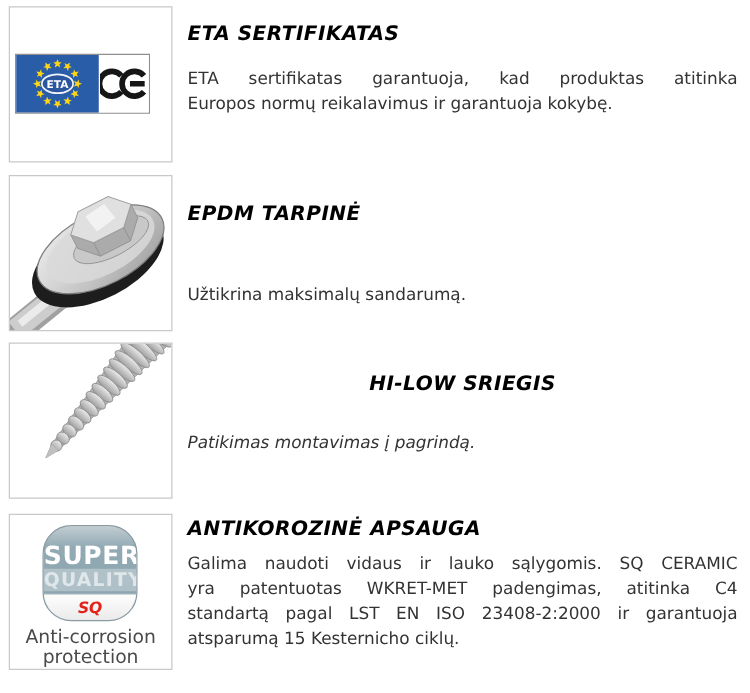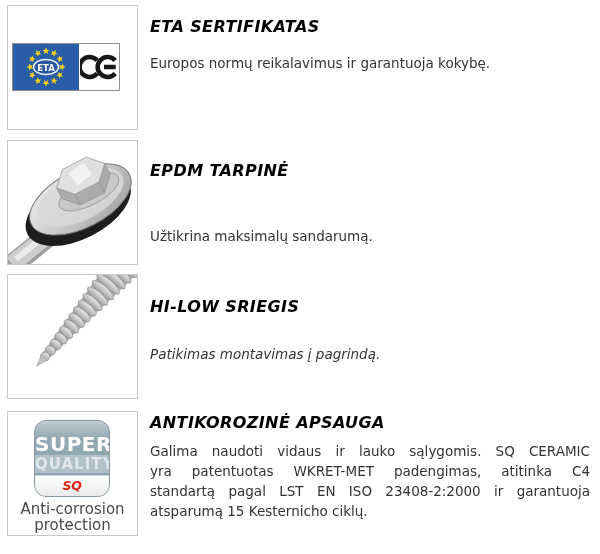--- a/index.html
+++ b/index.html
@@ -25,36 +25,36 @@
   .txt h2 {
     margin:0; font-size:16px; line-height:20px; font-weight:bold;
     color:var(--heading,#000); letter-spacing:0.4px;font-style:italic;
   }
   .para { font-size:13.5px; line-height:20px; color:var(--body,#333); }
   .para > div { text-align:justify; text-align-last:justify; }
   .para > div:last-child { text-align-last:left; }
 
   .r1 .txt h2 { margin-top:12px; }  .r1 .para { margin-top:16px; }
   .r2 .txt h2 { margin-top:21px; }  .r2 .para { margin-top:45px; }
-  .r3 .txt h2 { margin-top:23px; }  .r3 .para { margin-top:27px;font-style:italic; }
+  .r3 .txt h2 { margin-top:23px;text-align:center; }  .r3 .para { margin-top:27px;font-style:italic; }
   .r4 .txt h2 { margin-top:2px;  }  .r4 .para { margin-top:8px; }
 
   
   .etace {
     position:absolute; left:4px; top:37px;
     display:flex; height:46px; border:1px solid #8f8f8f; background:#fff;
   }
   .eta-blue { width:66px; height:46px; background:var(--eu-blue,#2a5da8); position:relative; }
   .ce-white { width:40px; height:46px; background:#fff; display:flex; align-items:center; justify-content:center; }
   .sr { position:absolute; width:1px; height:1px; overflow:hidden; clip:rect(0 0 0 0); white-space:nowrap; }
 
   
   .badge {
     position:absolute; left:26px; top:8px; width:76px; height:77px;
-    border-radius:12px; border:1px solid #8a9aa3; box-sizing:border-box;
+    border-radius:23px; border:1px solid #8a9aa3; box-sizing:border-box;
     background:linear-gradient(180deg,#c2cdd2 0%,#93aab4 22%,#87a1ac 100%);
     overflow:hidden; display:flex; flex-direction:column;
   }
   .b-super {
     margin-top:13px; font-size:20px; line-height:20px; font-weight:bold;
     color:#ffffff; text-align:center; letter-spacing:0.5px;
   }
   .b-quality {
     margin-top:1px; background:rgba(255,255,255,0.30);
     color:#dfe7ea; font-weight:bold; font-size:15px; line-height:18px;
@@ -109,20 +109,21 @@
             <path d="M 18.9,15.9 A 11,11 0 1 0 18.9,30.1" fill="none" stroke="#161616" stroke-width="5"></path>
             <path d="M 38.9,15.9 A 11,11 0 1 0 38.9,30.1" fill="none" stroke="#161616" stroke-width="5"></path>
             <line x1="26.5" y1="23" x2="39.5" y2="23" stroke="#161616" stroke-width="5"></line>
           </svg>
         </div>
       </div>
     </div>
     <div class="txt">
       <h2>ETA SERTIFIKATAS</h2>
       <div class="para">
+          <div>ETA sertifikatas garantuoja, kad produktas atitinka</div>
           <div>Europos normų reikalavimus ir garantuoja kokybę.</div>
         </div>
     </div>
   </section>
 
   <section class="feature-row r2">
     <div class="imgbox">
       <svg width="129" height="123" viewBox="0 0 129 123">
         <defs>
           <linearGradient id="met" x1="0" y1="0" x2="1" y2="1">

